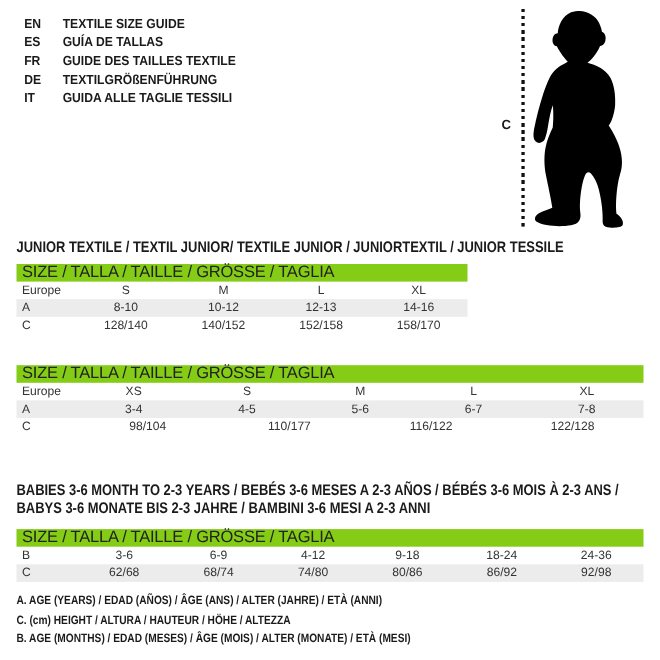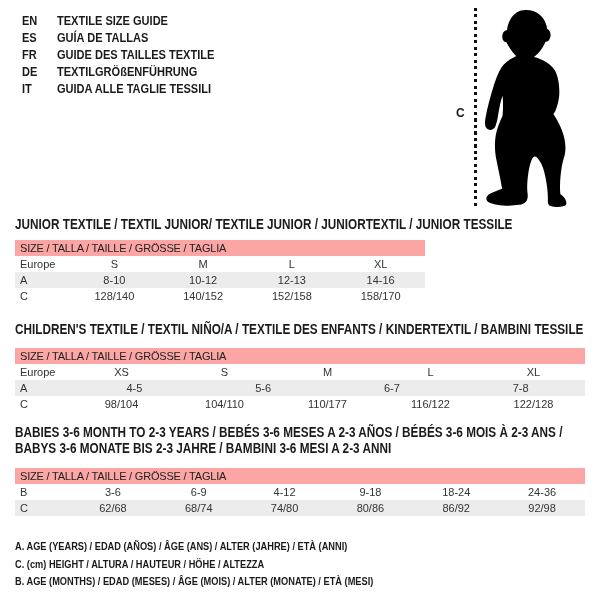--- a/index.html
+++ b/index.html
@@ -23,29 +23,29 @@
     position:absolute; left:474px; top:8px; width:2.5px; height:198px;
     background:repeating-linear-gradient(to bottom,#111 0 3px, transparent 3px 6.5px);
   }
   .measure-label { position:absolute; left:456px; top:106px; font-size:12px; font-weight:bold; }
   .baby-svg { position:absolute; left:472px; top:4px; }
 
   
   .table-section { position:absolute; left:15px; }
   #section-junior   { top:216px; width:410px; }
   #section-children { top:321px; width:570px; }
-  #section-babies   { top:424px; width:570px; }
+  #section-babies   { top:437px; width:570px; }
 
   .sec-title { font-weight:bold; font-size:14px; line-height:16px; white-space:nowrap; }
   .title-line { display:block; height:16px; }
   .cond { display:inline-block; transform:scaleX(0.84); transform-origin:0 50%; white-space:nowrap; }
 
   .size-bar {
-    background:#fca5a5; height:16px; line-height:16px;
-    padding-left:5px; font-size:11px; letter-spacing:-0.2px; color:#222;
+    background:#84cc16; height:16px; line-height:16px;
+    padding-left:5px; font-size:15px; letter-spacing:-0.2px; color:#222;
   }
   #section-junior   .size-bar { margin-top:8px; }
   #section-children .size-bar { margin-top:11px; }
   #section-babies   .size-bar { margin-top:12px; }
 
   .trow { display:flex; height:16px; line-height:16px; font-size:11px; color:#333; }
   .trow.shaded { background:#ececec; }
   .tlabel { width:55px; flex:0 0 55px; padding-left:5px; }
   .tcell { flex:1; text-align:center; }
 
@@ -150,43 +150,40 @@
   <div class="trow">
     <div class="tlabel">C</div>
     <div class="tcell">128/140</div>
     <div class="tcell">140/152</div>
     <div class="tcell">152/158</div>
     <div class="tcell">158/170</div>
   </div>
 </section>
 
 <section class="table-section" id="section-children">
-  <div class="sec-title">
-    <span class="title-line"><span class="cond">CHILDREN'S TEXTILE / TEXTIL NIÑO/A / TEXTILE DES ENFANTS / KINDERTEXTIL / BAMBINI TESSILE</span></span>
-  </div>
   <div class="size-bar">SIZE / TALLA / TAILLE / GRÖSSE / TAGLIA</div>
   <div class="trow">
     <div class="tlabel">Europe</div>
     <div class="tcell">XS</div>
     <div class="tcell">S</div>
     <div class="tcell">M</div>
     <div class="tcell">L</div>
     <div class="tcell">XL</div>
   </div>
   <div class="trow shaded">
     <div class="tlabel">A</div>
+    <div class="tcell">3-4</div>
     <div class="tcell">4-5</div>
     <div class="tcell">5-6</div>
     <div class="tcell">6-7</div>
     <div class="tcell">7-8</div>
   </div>
   <div class="trow">
     <div class="tlabel">C</div>
     <div class="tcell">98/104</div>
-    <div class="tcell">104/110</div>
     <div class="tcell">110/177</div>
     <div class="tcell">116/122</div>
     <div class="tcell">122/128</div>
   </div>
 </section>
 
 <section class="table-section" id="section-babies">
   <div class="sec-title">
     <span class="title-line"><span class="cond">BABIES 3-6 MONTH TO 2-3 YEARS / BEBÉS 3-6 MESES A 2-3 AÑOS / BÉBÉS 3-6 MOIS À 2-3 ANS /</span></span>
     <span class="title-line"><span class="cond">BABYS 3-6 MONATE BIS 2-3 JAHRE / BAMBINI 3-6 MESI A 2-3 ANNI</span></span>

